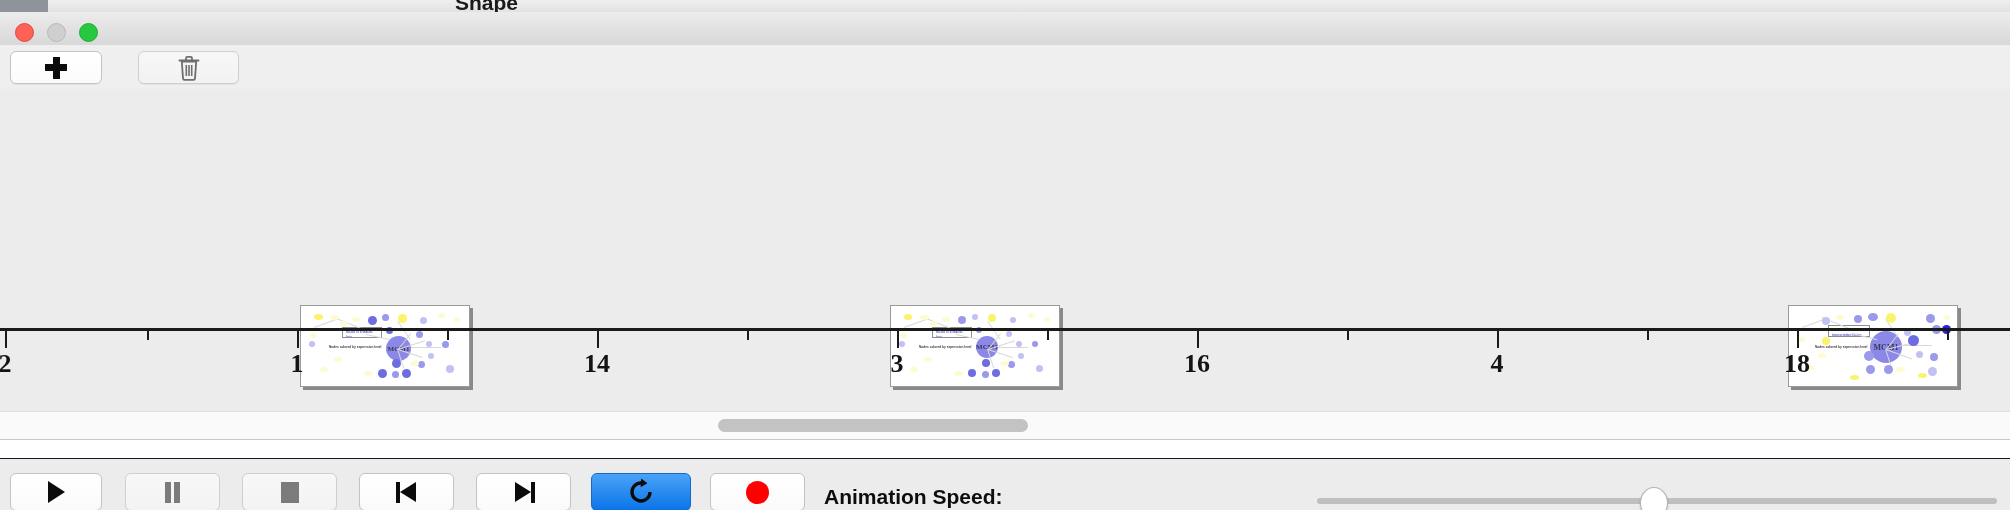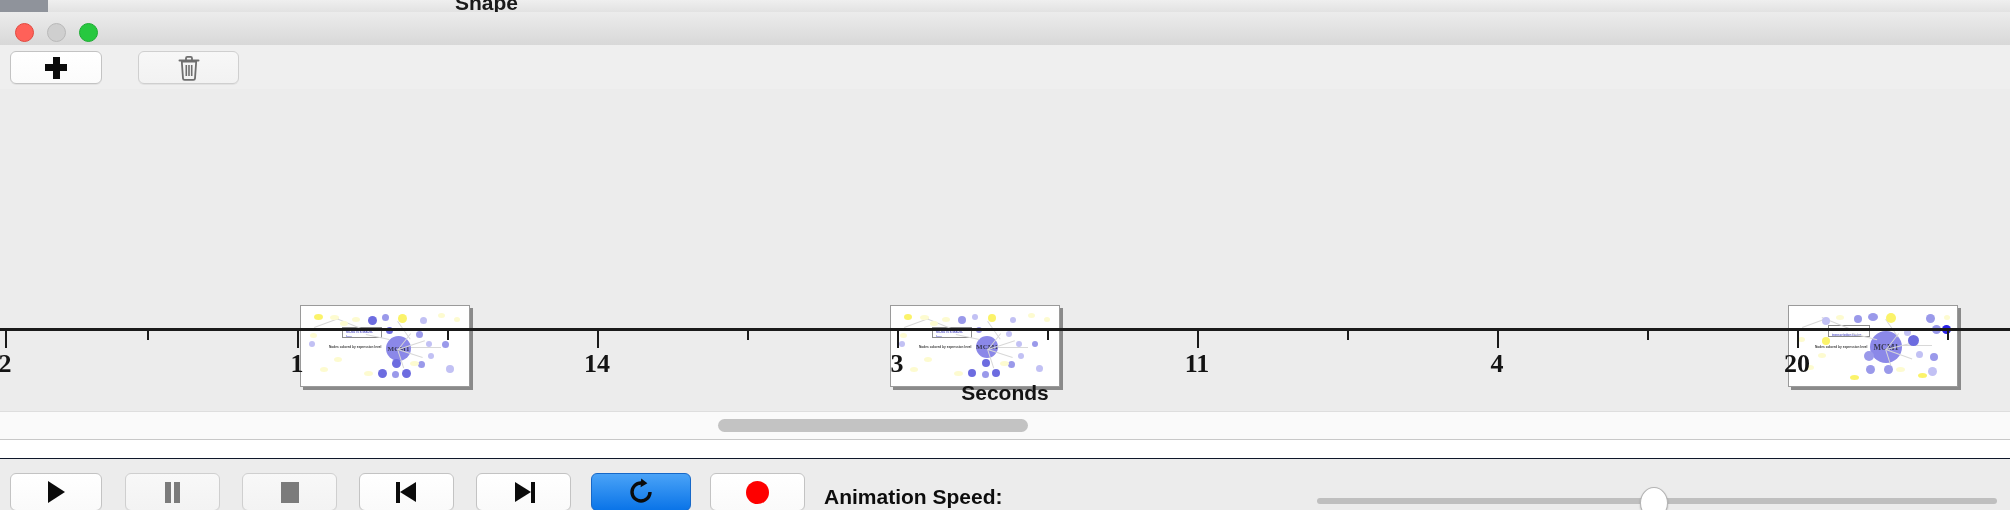--- a/index.html
+++ b/index.html
@@ -453,25 +453,24 @@
       <div class="tick minor" style="left:1347px;"></div>
       <div class="tick major" style="left:1497px;"></div>
       <div class="tick minor" style="left:1647px;"></div>
       <div class="tick major" style="left:1797px;"></div>
       <div class="tick minor" style="left:1947px;"></div>
 
       <div class="tick-label" style="left:5px;">2</div>
       <div class="tick-label" style="left:297px;">1</div>
       <div class="tick-label" style="left:597px;">14</div>
       <div class="tick-label" style="left:897px;">3</div>
-      <div class="tick-label" style="left:1197px;">11</div>
+      <div class="tick-label" style="left:1197px;">16</div>
       <div class="tick-label" style="left:1497px;">4</div>
-      <div class="tick-label" style="left:1797px;">20</div>
-
-      <div class="axis-title">Seconds</div>
+      <div class="tick-label" style="left:1797px;">18</div>
+
     </div>
   </div>
 
   <div class="hscroll">
     <div class="hscroll-thumb" style="left:718px;width:310px;"></div>
   </div>
 
   <div class="transport">
 
     <div class="tbtn" style="left:10px;width:92px;">

